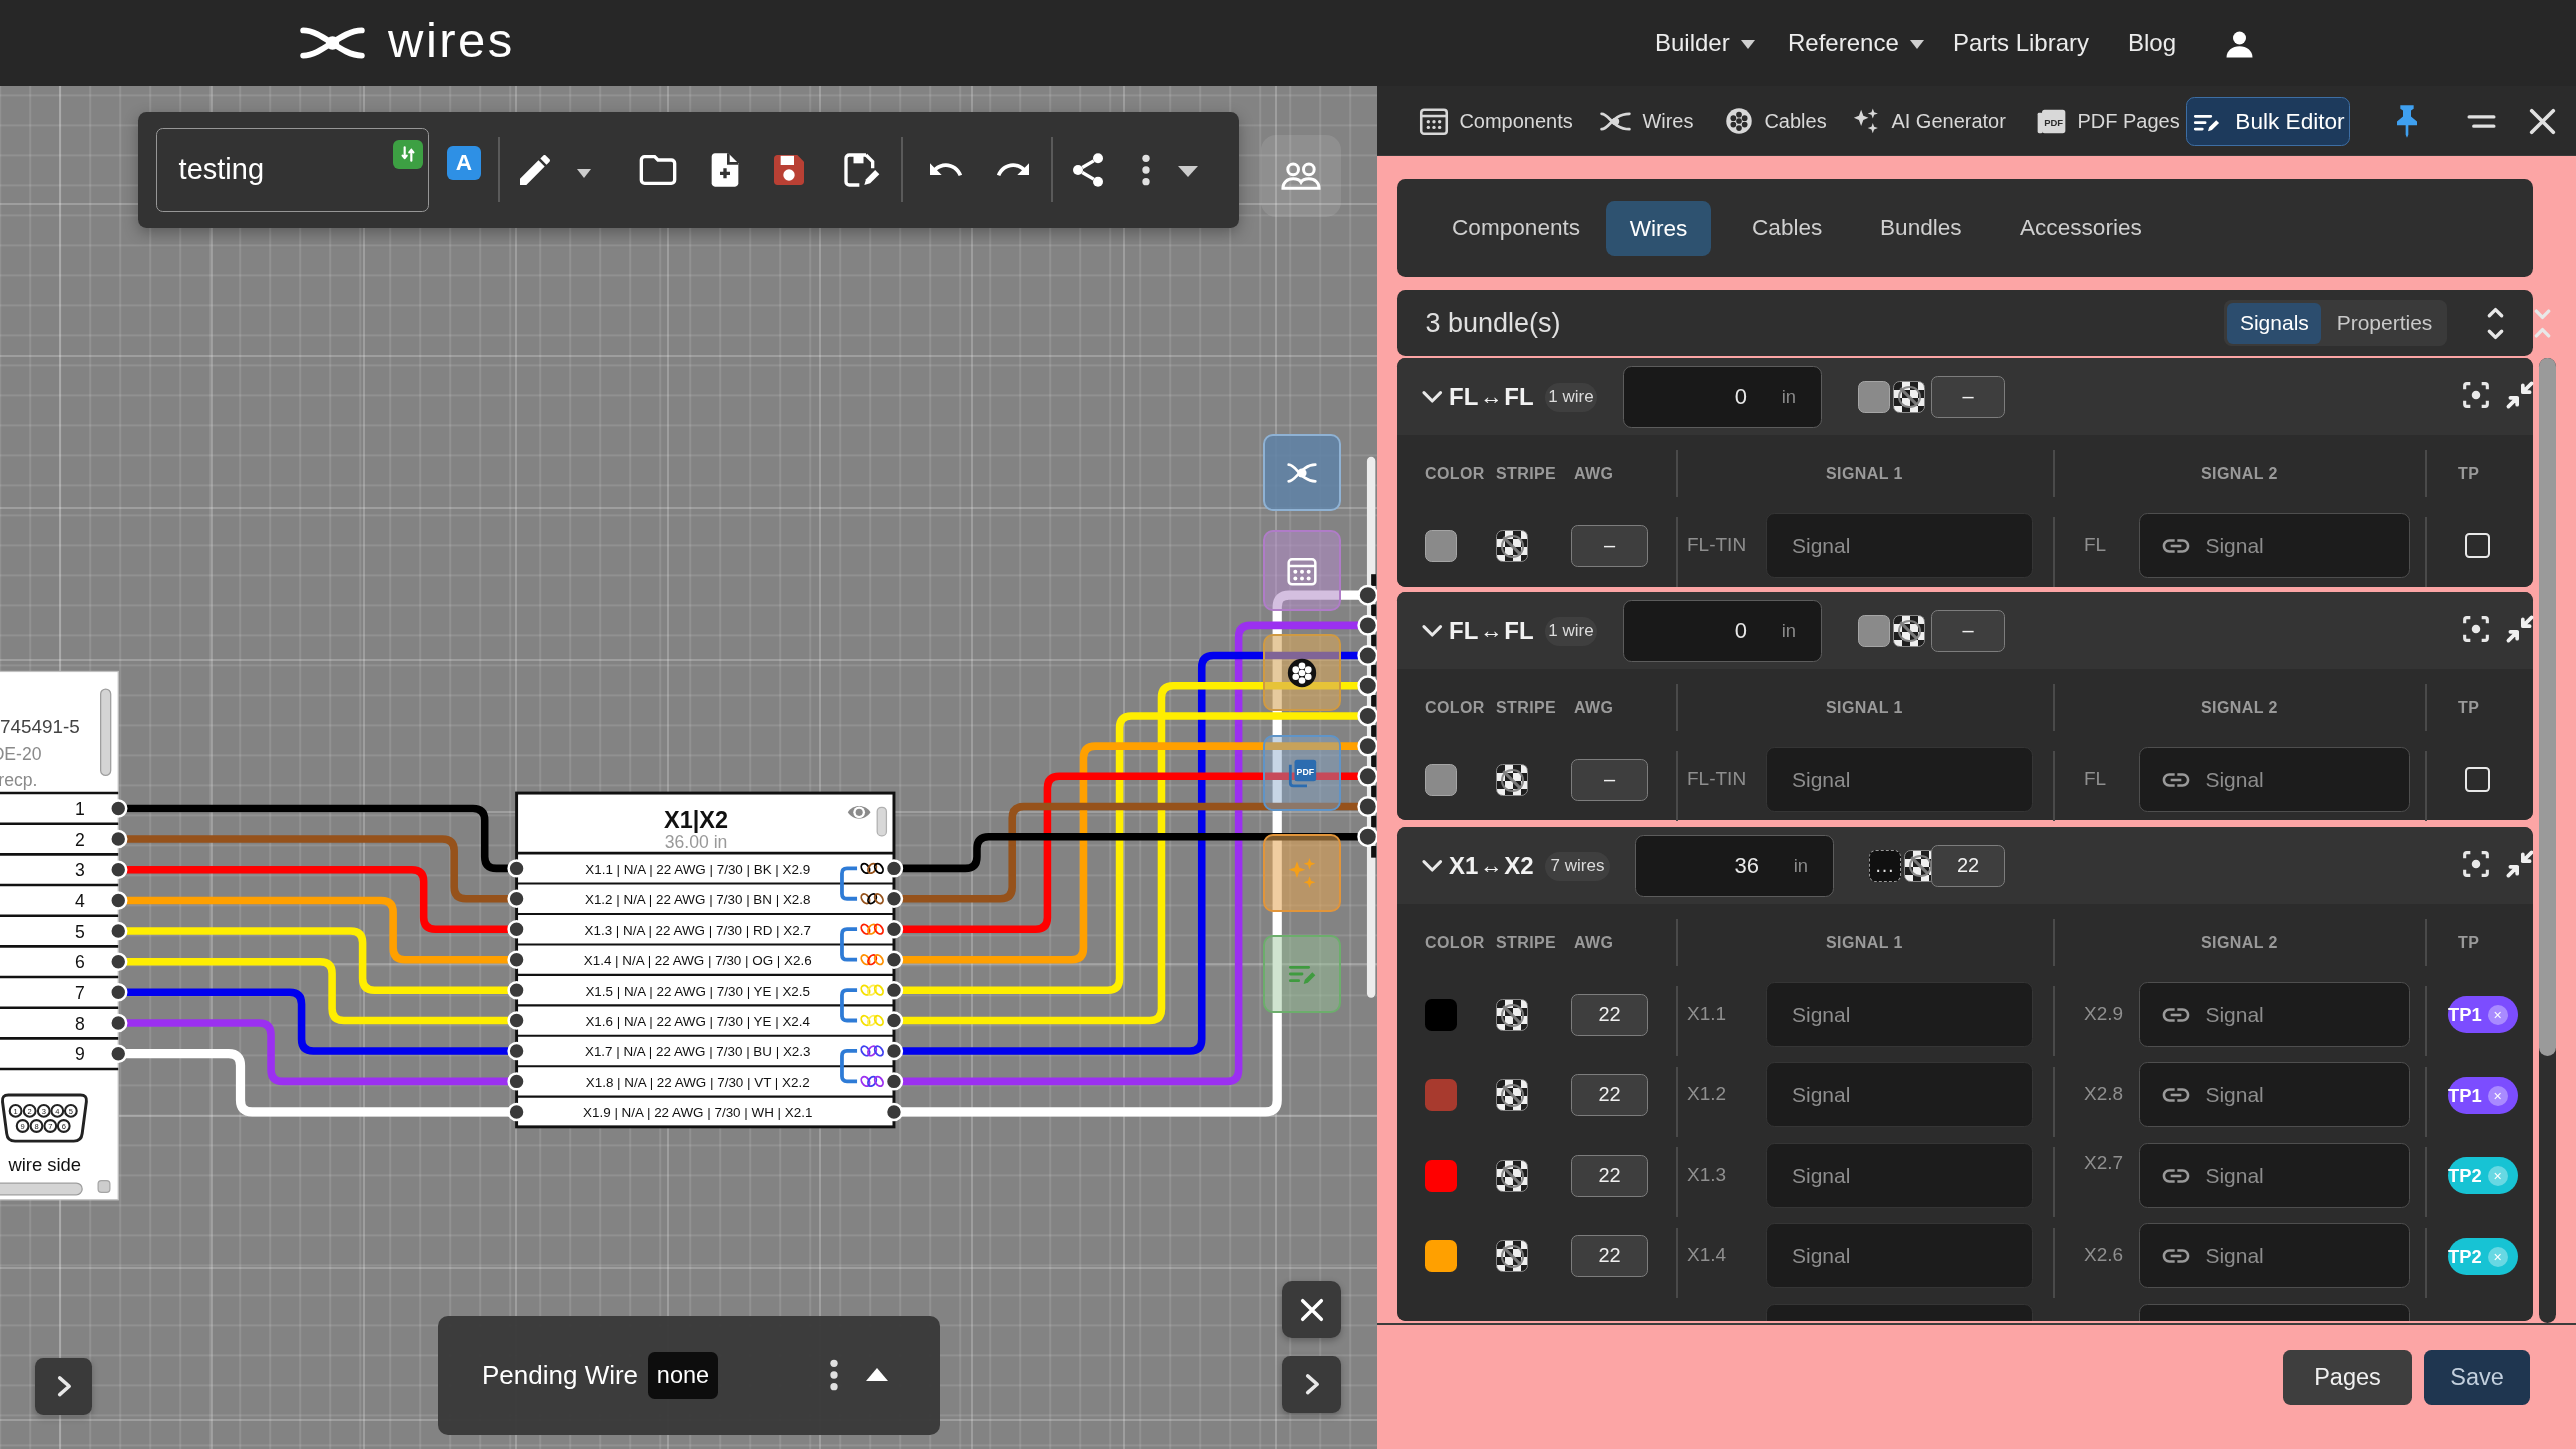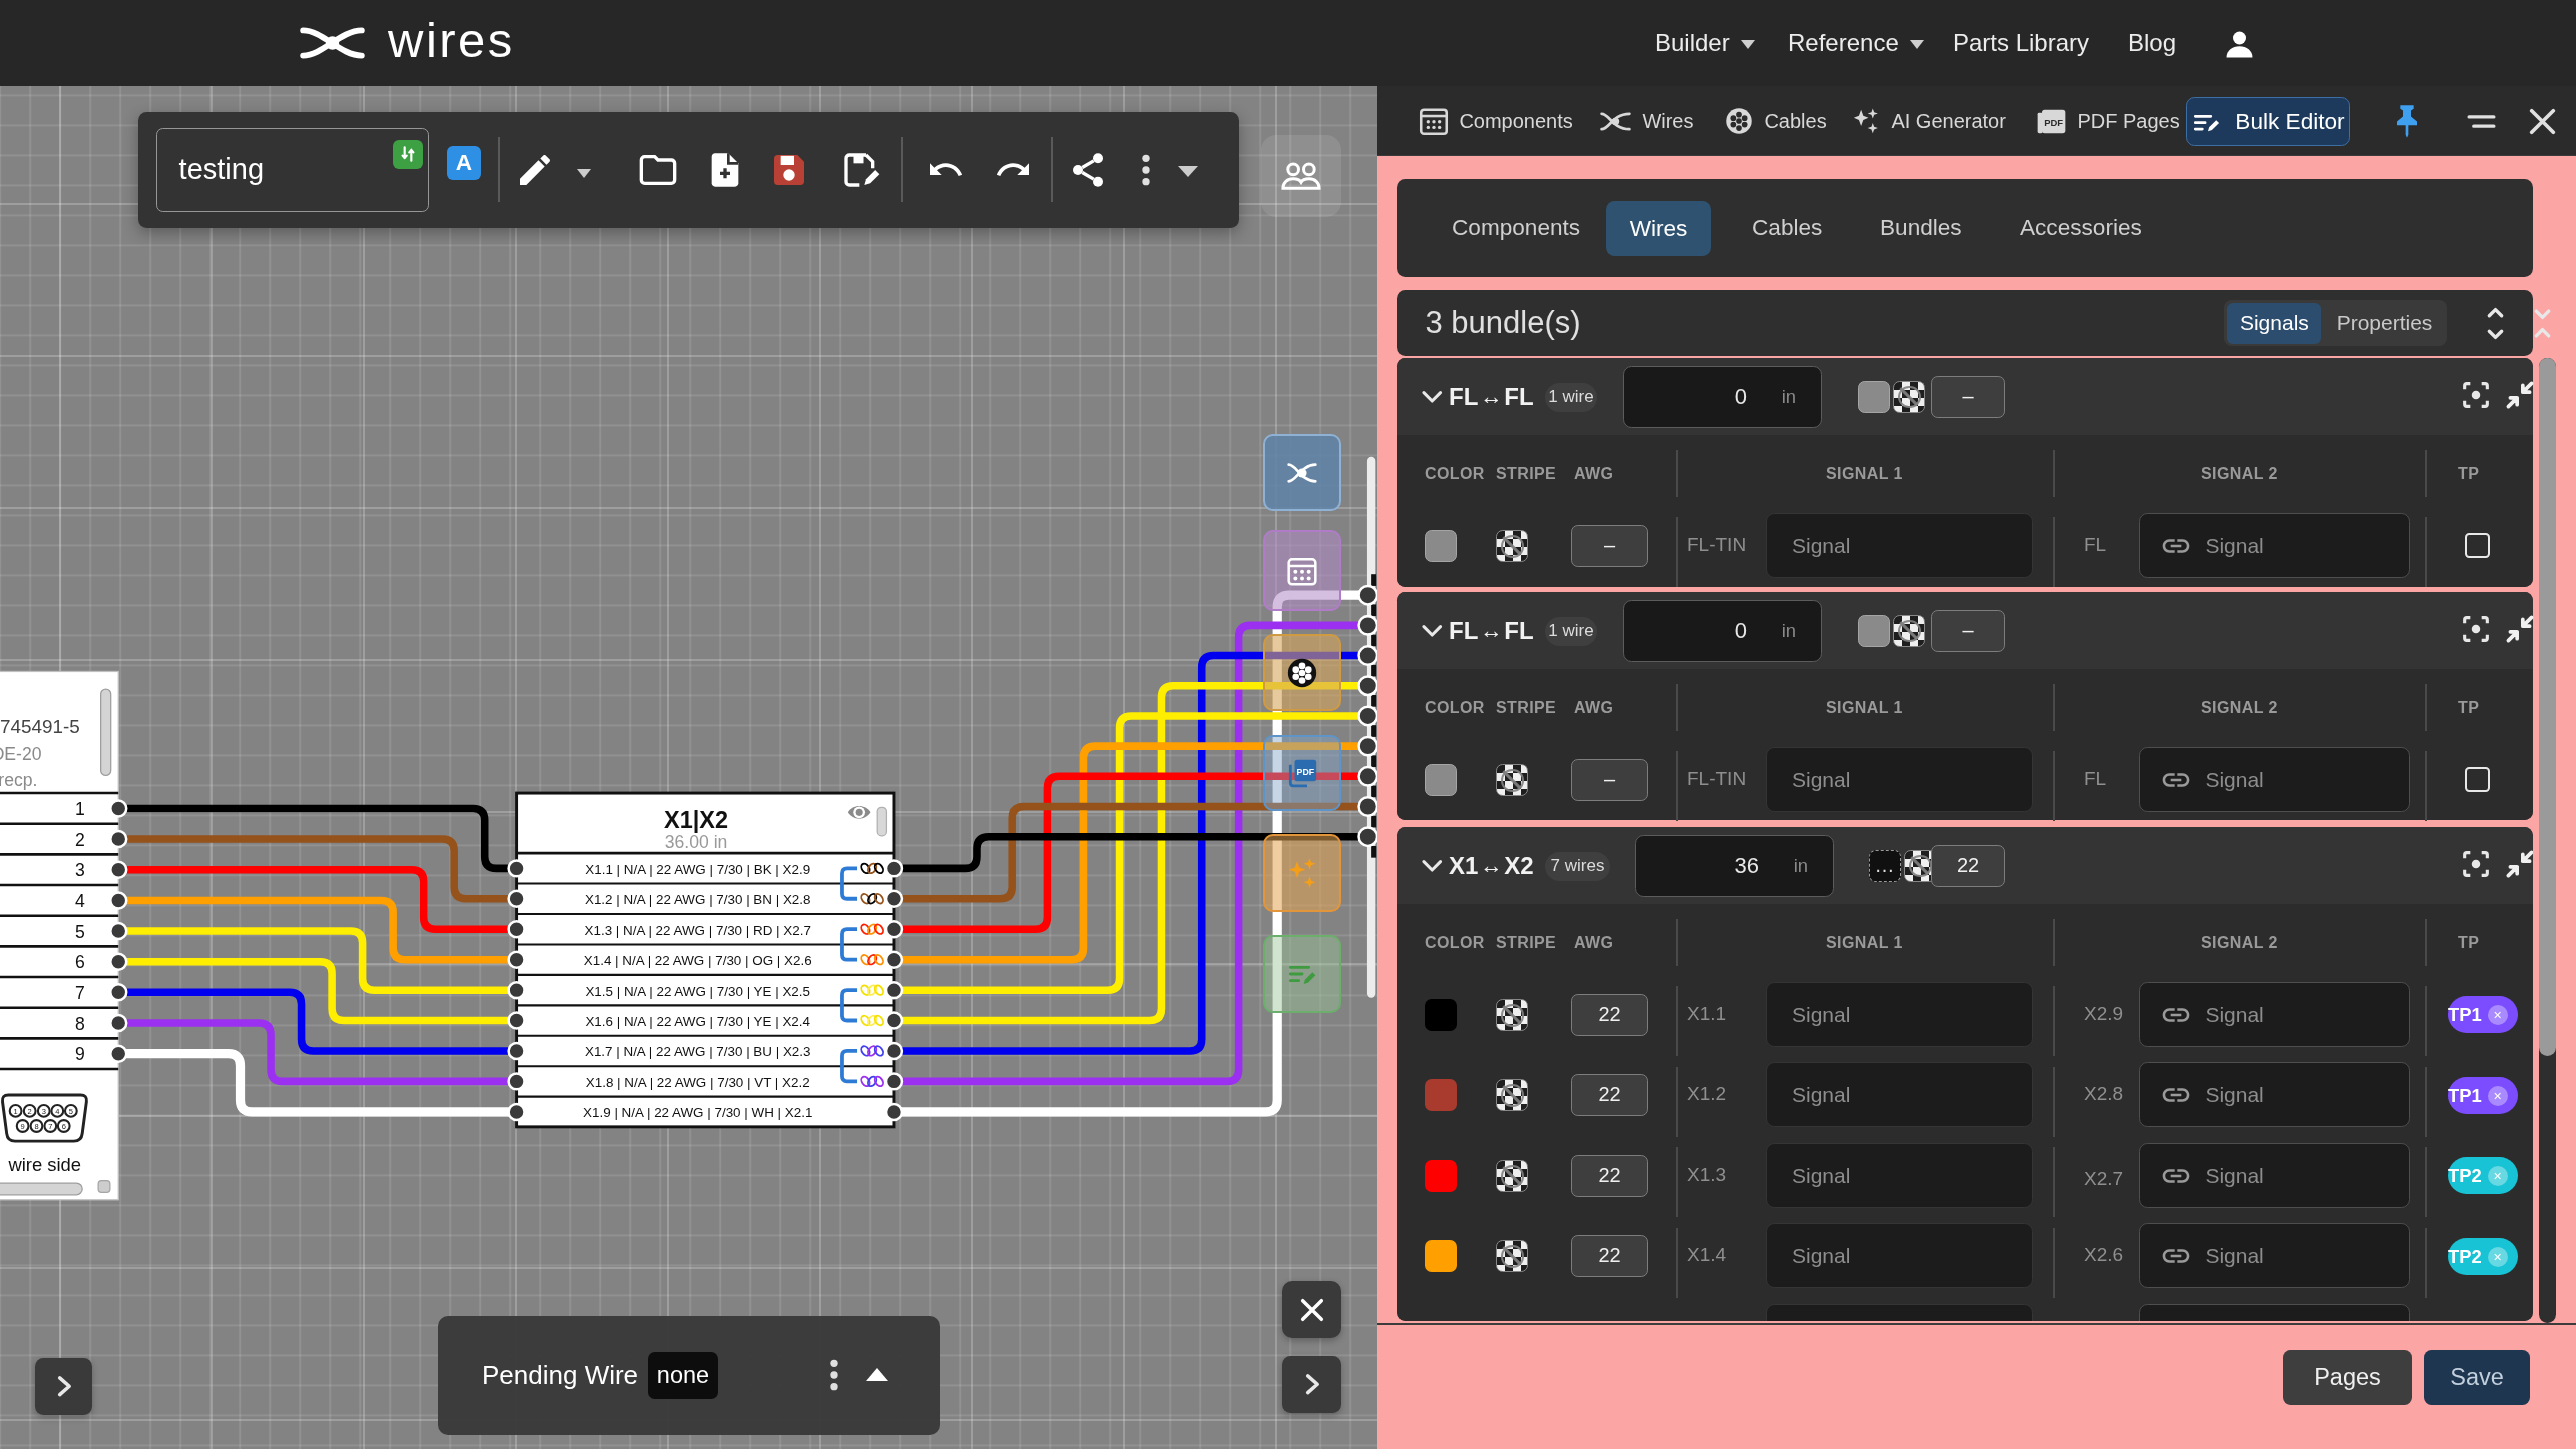--- a/index.html
+++ b/index.html
@@ -465,21 +465,21 @@
 
 <div class="blk" style="top:93px;height:98px">
  <div class="abs" style="left:55px;top:0;height:98px;display:flex;align-items:center;font-size:22.6px;color:#cfcfcf">Components</div>
  <div class="abs" style="left:209px;top:22px;width:105px;height:55px;background:#2e5270;border-radius:8.4px;display:flex;align-items:center;justify-content:center;font-size:22.6px;color:#fff">Wires</div>
  <div class="abs" style="left:355px;top:0;height:98px;display:flex;align-items:center;font-size:22.6px;color:#cfcfcf">Cables</div>
  <div class="abs" style="left:483px;top:0;height:98px;display:flex;align-items:center;font-size:22.6px;color:#cfcfcf">Bundles</div>
  <div class="abs" style="left:623px;top:0;height:98px;display:flex;align-items:center;font-size:22.6px;color:#cfcfcf">Accessories</div>
 </div>
 
 <div class="blk" style="top:204px;height:66px">
- <div class="abs" style="left:28.5px;top:0;height:66px;display:flex;align-items:center;font-size:31px;color:#e0e0e0">3 bundle(s)</div>
+ <div class="abs" style="left:28.5px;top:0;height:66px;display:flex;align-items:center;font-size:27px;color:#e0e0e0">3 bundle(s)</div>
  <div class="abs" style="left:827px;top:10px;width:223px;height:46px;background:#3a3a3a;border-radius:7.5px">
    <div class="abs" style="left:3.4px;top:2.5px;width:94px;height:41px;background:#2c4d6e;border-radius:5.9px;display:flex;align-items:center;justify-content:center;font-size:21px;color:#fff">Signals</div>
    <div class="abs" style="left:101px;top:2.5px;width:119px;height:41px;display:flex;align-items:center;justify-content:center;font-size:21px;color:#c9c9c9">Properties</div>
  </div>
  <svg class="abs" style="left:1080px;top:15px" width="37" height="37" viewBox="0 0 24 24">
         <g stroke="#e8e8e8" stroke-width="2.2" fill="none" stroke-linecap="round" stroke-linejoin="round">
           <path d="M8 7l4-4 4 4M8 17l4 4 4-4"></path>
         </g>
       </svg>
  <svg class="abs" style="left:1127px;top:15px" width="37" height="37" viewBox="0 0 24 24">
@@ -653,21 +653,21 @@
           </svg>Signal</div>
 <div class="tpchip" style="left:1051px;top:173px;background:#7c4dff">TP1<span class="tpx">×</span></div>
         <div class="vdiv" style="left:279px;top:163px;height:70px"></div>
         <div class="vdiv" style="left:656px;top:163px;height:70px"></div>
         <div class="vdiv" style="left:1028px;top:163px;height:70px"></div>
         <div class="swatch" style="left:28px;top:256px;background:#ff0000"></div>
 <div class="checker" style="left:99px;top:256px"></div>
 <div class="awgbtn" style="left:174px;top:251px">22</div>
 <div class="glab" style="left:290px;top:260px">X1.3</div>
 <div class="sinput" style="left:369px;top:239px;width:267px;padding-left:25px">Signal</div>
-<div class="glab" style="left:687px;top:264px">X2.7</div>
+<div class="glab" style="left:687px;top:248px">X2.7</div>
 <div class="sinput sinput2" style="left:742px;top:239px;width:271px;padding-left:20px"><svg width="32" height="32" viewBox="0 0 24 24" style="margin-right:13.4px">
             <path d="M3.9 12c0-1.7 1.4-3.1 3.1-3.1h4V7H7c-2.8 0-5 2.2-5 5s2.2 5 5 5h4v-1.9H7c-1.7 0-3.1-1.4-3.1-3.1zM8 13h8v-2H8v2zm9-6h-4v1.9h4c1.7 0 3.1 1.4 3.1 3.1s-1.4 3.1-3.1 3.1h-4V17h4c2.8 0 5-2.2 5-5s-2.2-5-5-5z" fill="#9a9a9a"></path>
           </svg>Signal</div>
 <div class="tpchip" style="left:1051px;top:253px;background:#17c3d4">TP2<span class="tpx">×</span></div>
         <div class="vdiv" style="left:279px;top:243px;height:70px"></div>
         <div class="vdiv" style="left:656px;top:243px;height:70px"></div>
         <div class="vdiv" style="left:1028px;top:243px;height:70px"></div>
         <div class="swatch" style="left:28px;top:336px;background:#ffa000"></div>
 <div class="checker" style="left:99px;top:336px"></div>
 <div class="awgbtn" style="left:174px;top:331px">22</div>

